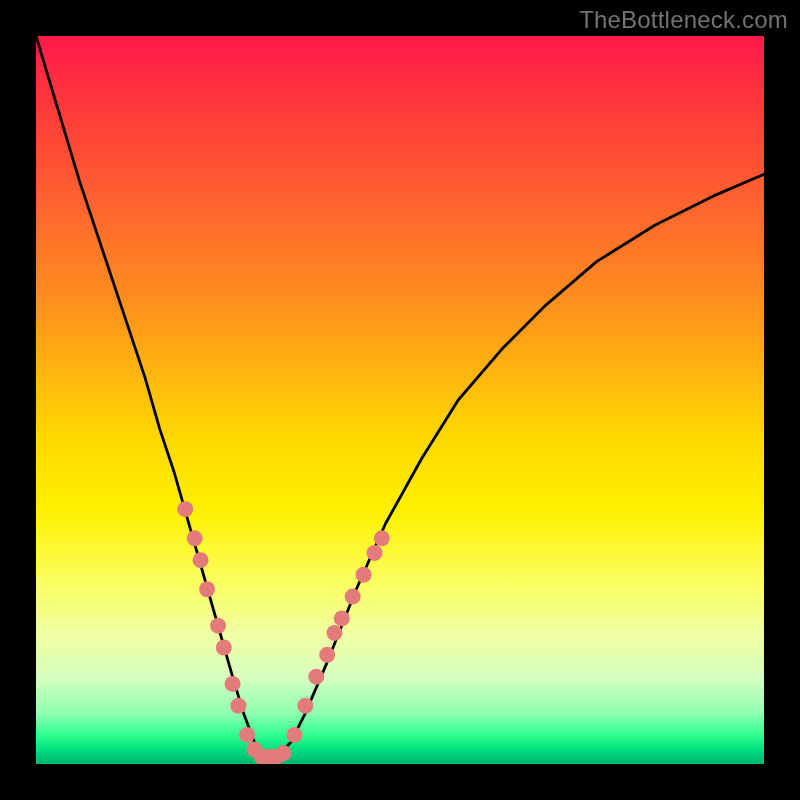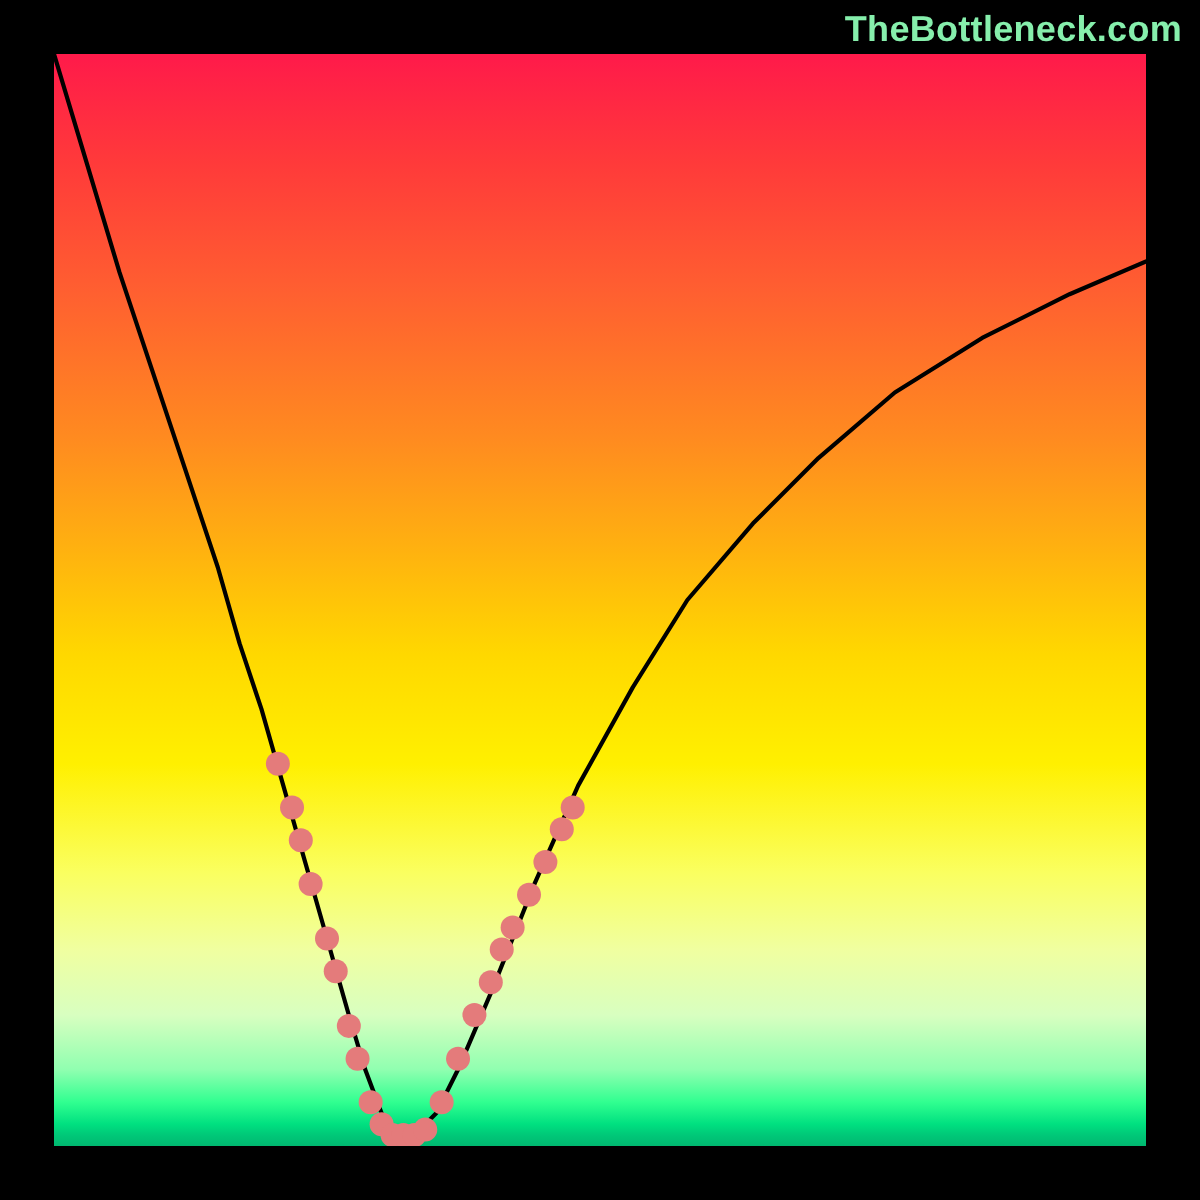--- a/index.html
+++ b/index.html
@@ -37,23 +37,23 @@
       #30ff90 96%,
       #00e080 98%,
       #00c878 99%,
       #00b870 100%
     );
   }
   .watermark {
     position: absolute;
     top: 6px;
     right: 12px;
-    color: #86efac;
+    color: #737373;
     font-size: 24px;
-    font-weight: 700;
+    font-weight: 400;
     letter-spacing: 0.2px;
     z-index: 10;
   }
   svg.curve {
     position: absolute;
     left: 0;
     top: 0;
     width: 728px;
     height: 728px;
   }

